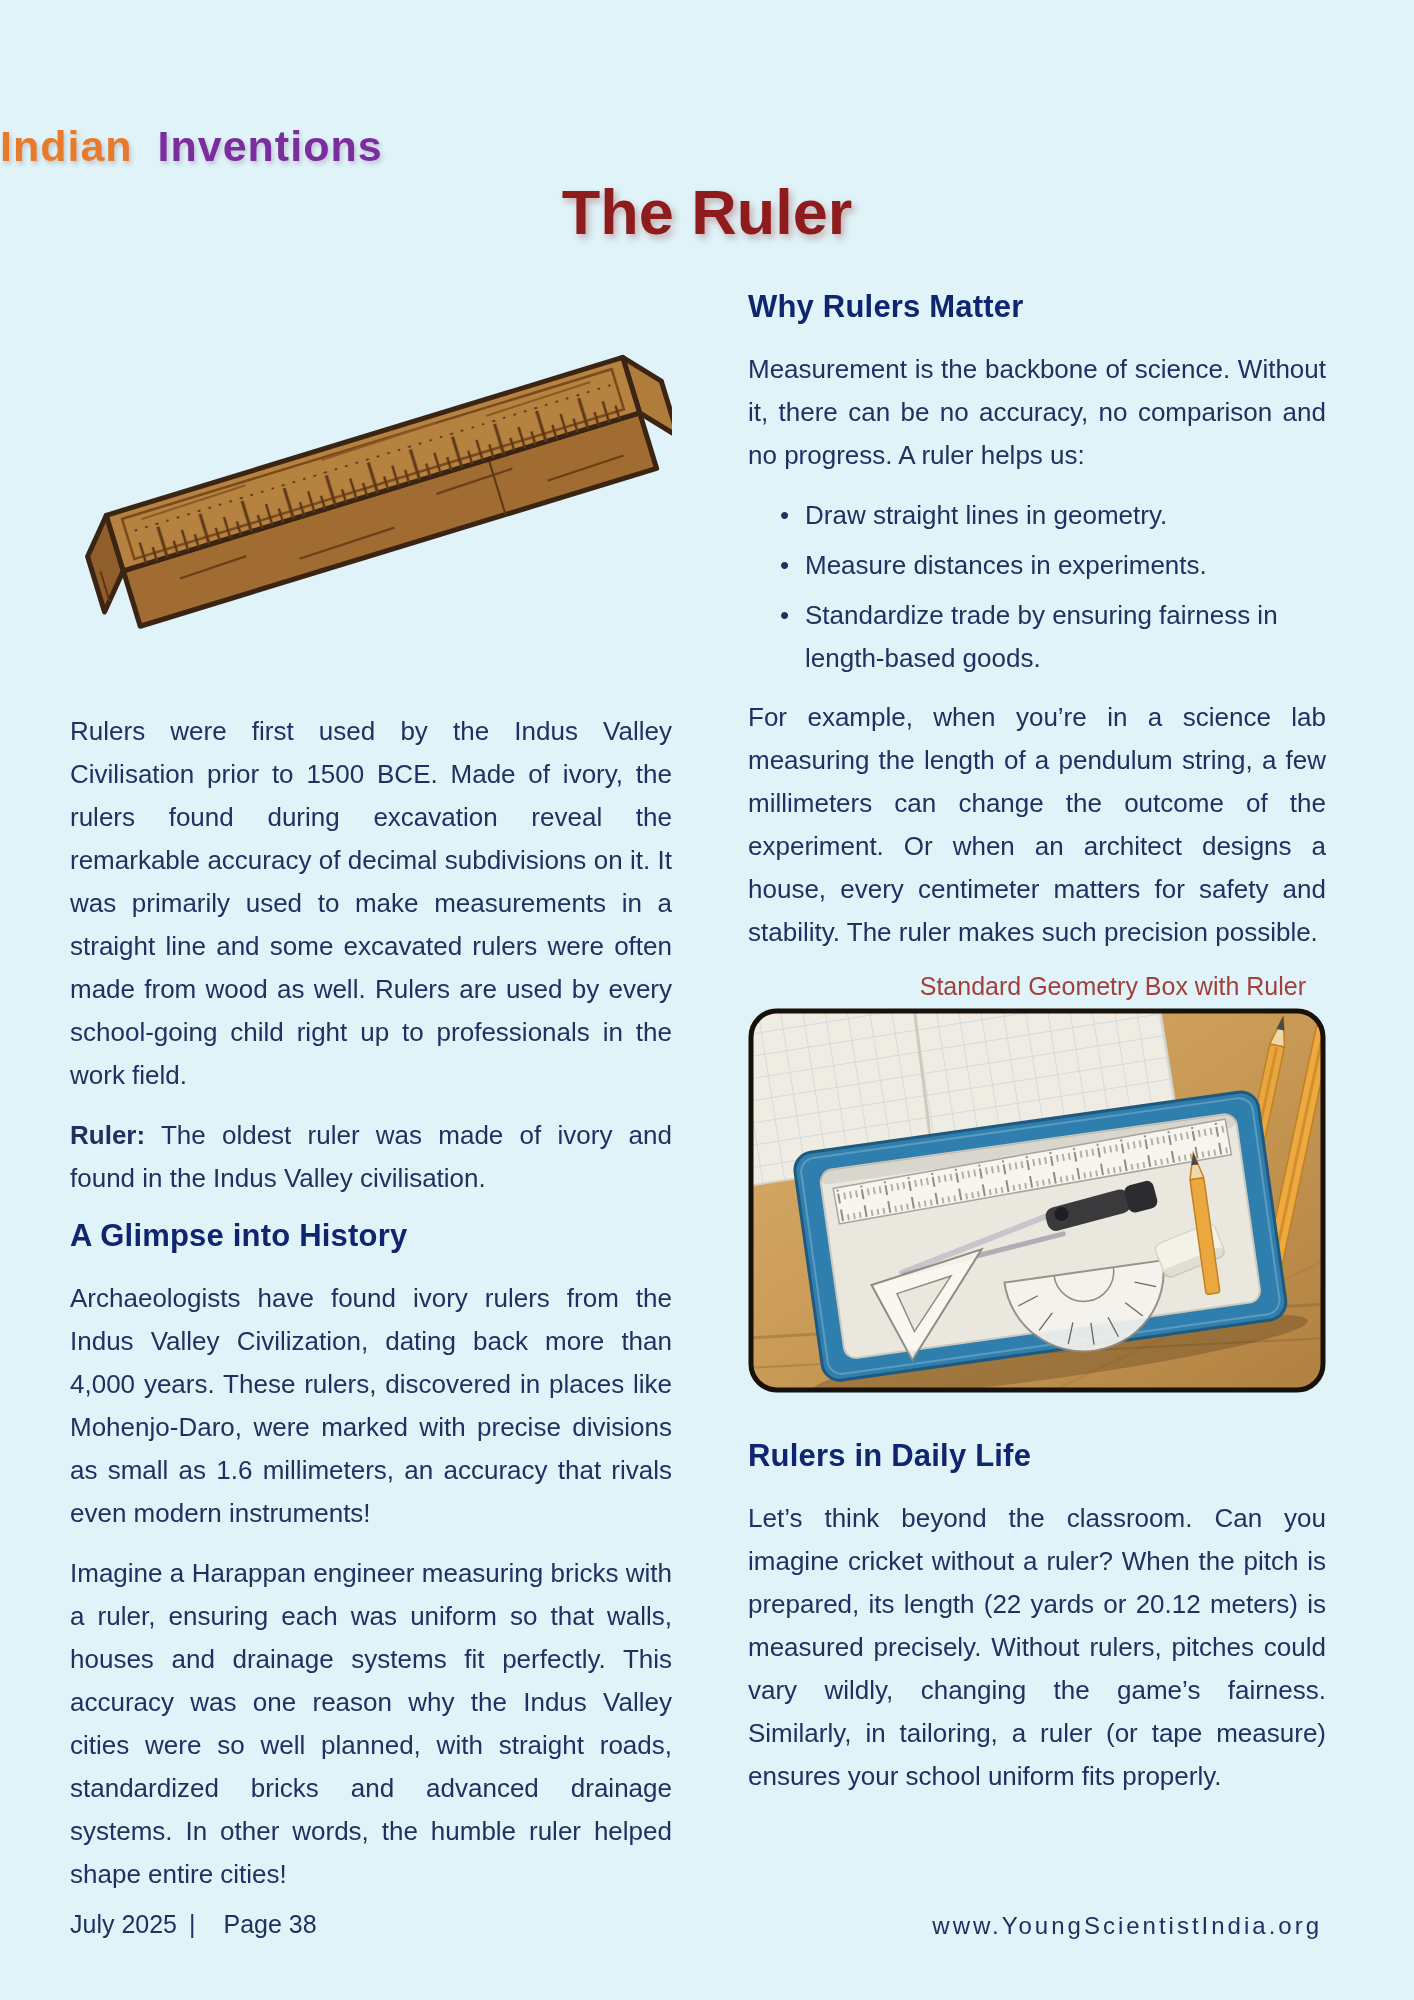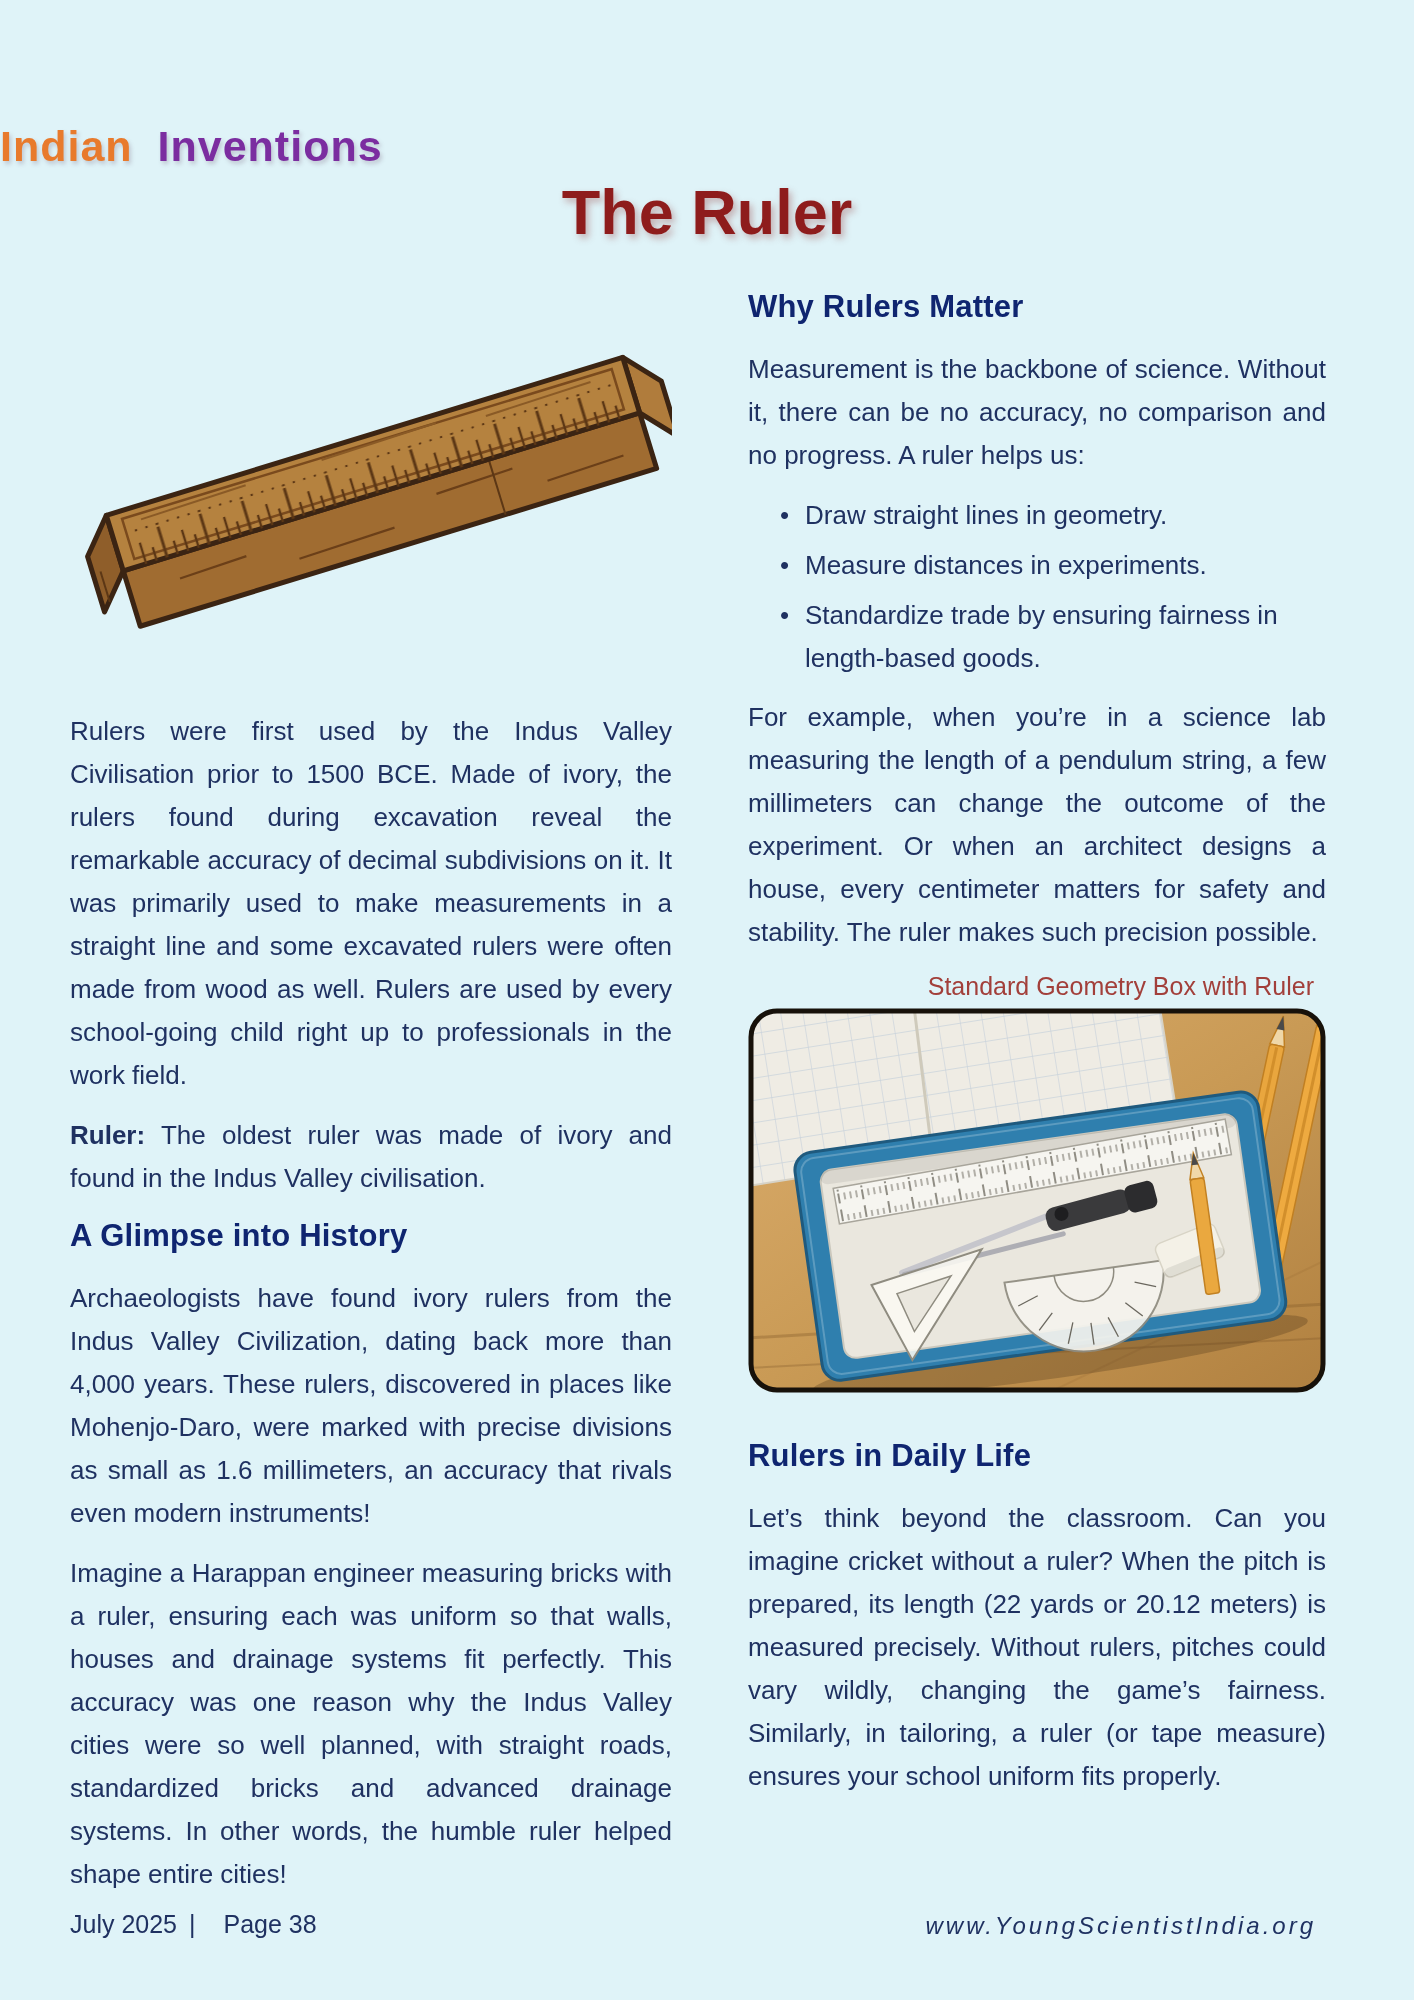--- a/index.html
+++ b/index.html
@@ -43,29 +43,29 @@
   ul.bullets li{
     position:relative; font-size:26px; line-height:43px; padding-left:25px;
     margin-bottom:7px; text-align:left;
   }
   ul.bullets li::before{
     content:"\2022"; position:absolute; left:0; top:0; color:var(--c-body);
     font-size:26px;
   }
   .photo-caption{
     font-size:25px; color:var(--c-caption); text-align:right;
-    margin:0 12px 7px 0; line-height:30px;
+    margin:0 20px 7px 0; line-height:30px;
   }
   .photo-frame{display:block; margin:0 0 44px 0;}
   .footer-left{position:absolute; left:70px; top:1910px; font-size:25px; color:var(--c-body);}
   .footer-left .sep{margin-left:12px;}
   .footer-left .pageno{margin-left:28px;}
   .footer-right{
-    position:absolute; right:98px; top:1912px; font-size:24px;
-    letter-spacing:3px; color:var(--c-body);font-style:italic;
+    position:absolute; right:92px; top:1912px; font-size:24px;
+    letter-spacing:3px; color:var(--c-body);
   }
 </style>
 </head>
 <body>
 
 <div class="page">
 
   <div class="series">
     <span class="part-orange">Indian</span>
     <span class="part-purple">Inventions</span>

